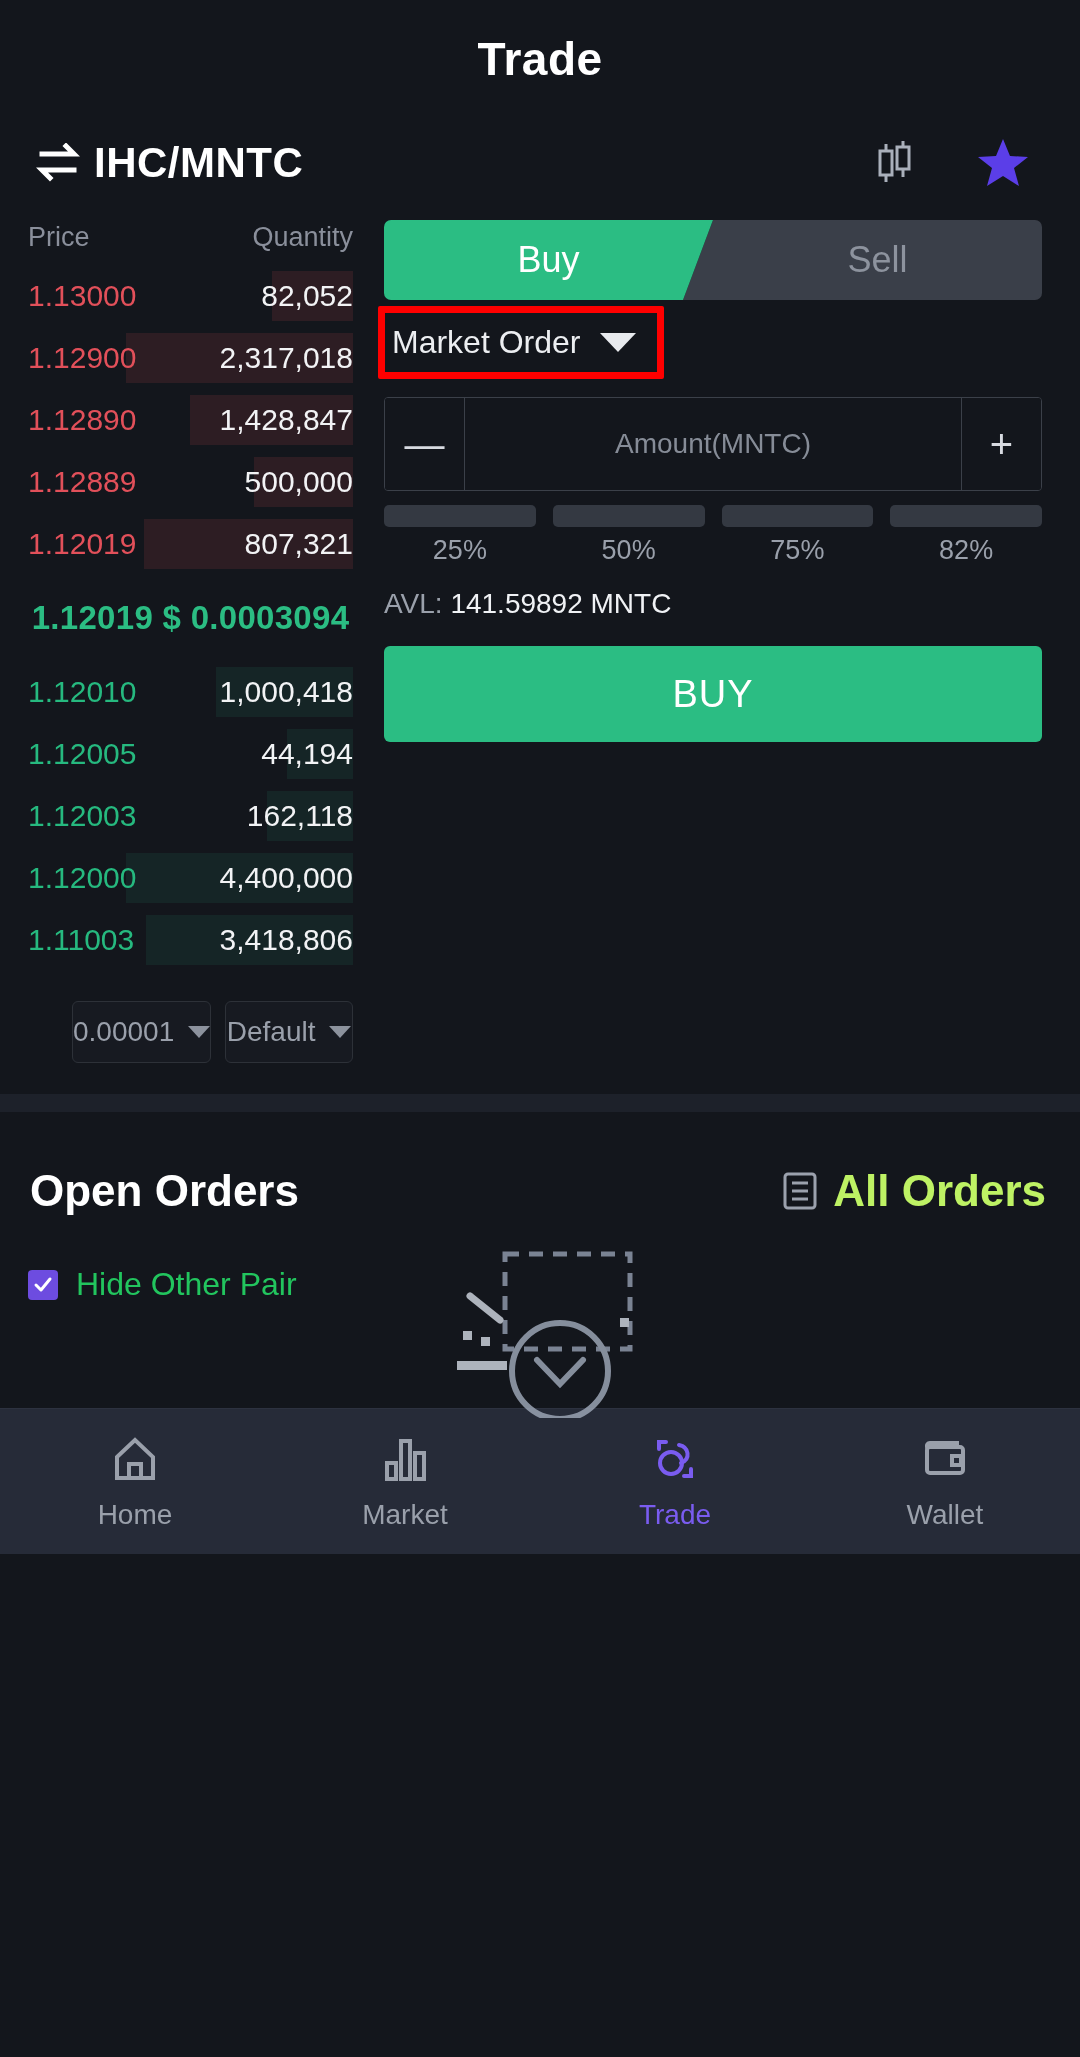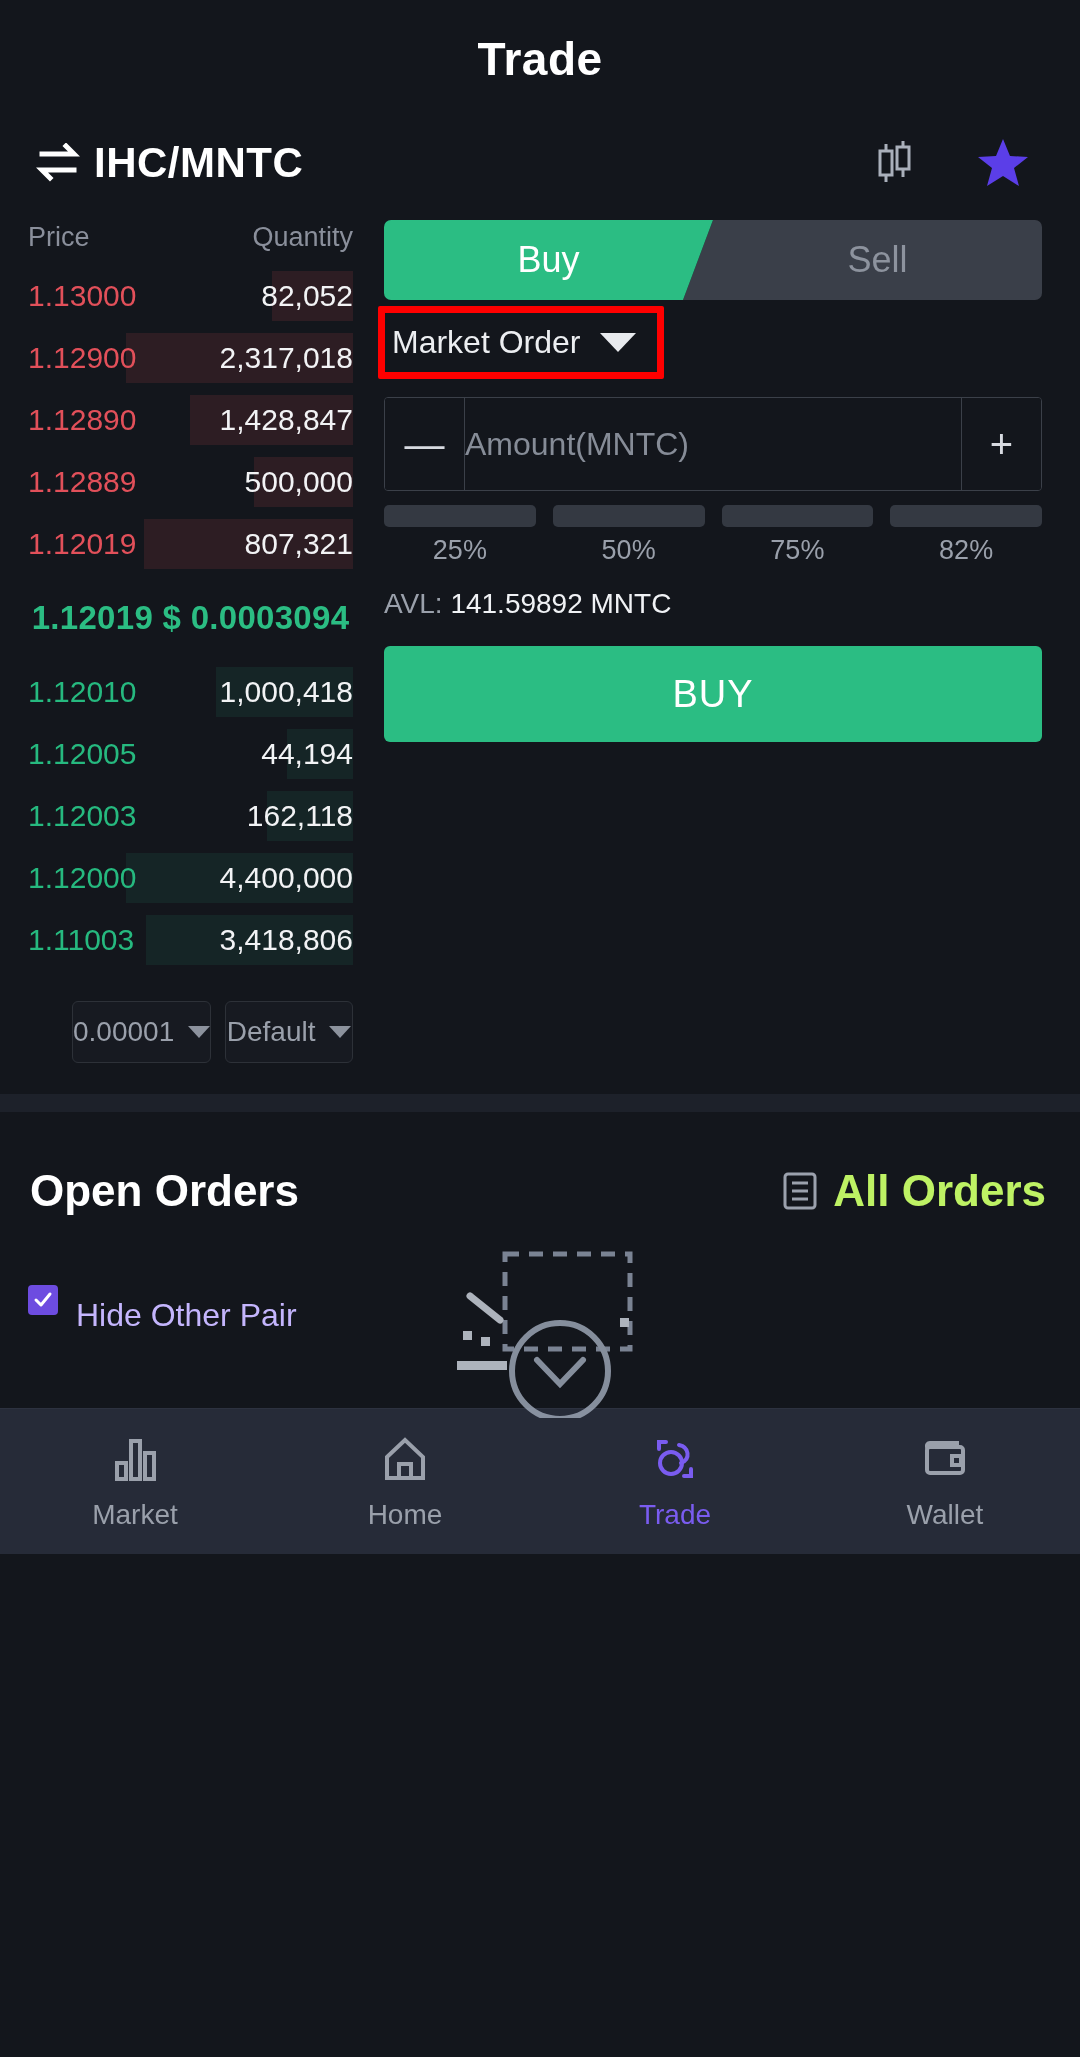--- a/index.html
+++ b/index.html
@@ -229,23 +229,23 @@
     color: #d7dae0;
     background: #13161c;
   }
   .step-btn.minus { border-right: 1px solid #3b4049; }
   .step-btn.plus  { border-left: 1px solid #3b4049; }
   .amount-input {
     flex: 1 1 auto;
     background: #13161c;
     border: 0;
     outline: 0;
-    text-align: left;
+    text-align: center;
     color: #e8eaee;
-    font-size: 32px;
+    font-size: 28px;
     font-family: "Liberation Sans", sans-serif;
   }
   .amount-input::placeholder { color: #868c97; }
 
   .pct-row {
     display: flex;
     gap: 17px;
     margin-top: 14px;
   }
   .pct-item {
@@ -323,21 +323,21 @@
   }
   .checkbox {
     width: 30px; height: 30px;
     background: #6d4ce0;
     border-radius: 4px;
     display: flex;
     align-items: center;
     justify-content: center;
   }
   .checkbox svg { width: 20px; height: 20px; display:block; }
-  .hide-pair-label { color: #c4b5fd; font-size: 32px; margin-top: 31px; }
+  .hide-pair-label { color: #22c55e; font-size: 32px; }
 
   .empty-illustration {
     position: absolute;
     left: 50%;
     transform: translateX(-50%);
     bottom: -10px;
     width: 250px;
     height: 180px;
     opacity: 0.85;
   }
@@ -565,35 +565,35 @@
         <path d="M122 122 L145 146 L168 122" fill="none" stroke="#9aa3b3" stroke-width="6" stroke-linecap="round"></path>
         <rect x="205" y="80" width="9" height="9" fill="#c9cfd8"></rect>
       </svg>
     </span>
   </div>
 
   <div class="bottomnav" id="bottomnav">
       <div class="nav-item">
         <span>
           <svg viewBox="0 0 52 52">
+            <path d="M8 24 L26 7 L44 24 V45 H8 Z" fill="none" stroke="#9aa0ab" stroke-width="4"></path>
+            <rect x="20" y="31" width="12" height="14" fill="none" stroke="#9aa0ab" stroke-width="4"></rect>
+          </svg>
+        </span>
+        <span class="nav-label">Home</span>
+      </div>
+      <div class="nav-item">
+        <span>
+          <svg viewBox="0 0 52 52">
             <rect x="8" y="30" width="9" height="16" fill="none" stroke="#9aa0ab" stroke-width="4"></rect>
             <rect x="22" y="8" width="9" height="38" fill="none" stroke="#9aa0ab" stroke-width="4"></rect>
             <rect x="36" y="20" width="9" height="26" fill="none" stroke="#9aa0ab" stroke-width="4"></rect>
           </svg>
         </span>
         <span class="nav-label">Market</span>
-      </div>
-      <div class="nav-item">
-        <span>
-          <svg viewBox="0 0 52 52">
-            <path d="M8 24 L26 7 L44 24 V45 H8 Z" fill="none" stroke="#9aa0ab" stroke-width="4"></path>
-            <rect x="20" y="31" width="12" height="14" fill="none" stroke="#9aa0ab" stroke-width="4"></rect>
-          </svg>
-        </span>
-        <span class="nav-label">Home</span>
       </div>
       <div class="nav-item active">
         <span>
           <svg viewBox="0 0 52 52">
             <path d="M10 16 V9 H17" fill="none" stroke="#7a5cf0" stroke-width="4" stroke-linecap="round"></path>
             <path d="M42 36 V43 H35" fill="none" stroke="#7a5cf0" stroke-width="4" stroke-linecap="round"></path>
             <circle cx="22" cy="30" r="11" fill="none" stroke="#7a5cf0" stroke-width="4"></circle>
             <path d="M30 12 C40 14 42 26 32 30" fill="none" stroke="#7a5cf0" stroke-width="4" stroke-linecap="round"></path>
           </svg>
         </span>

